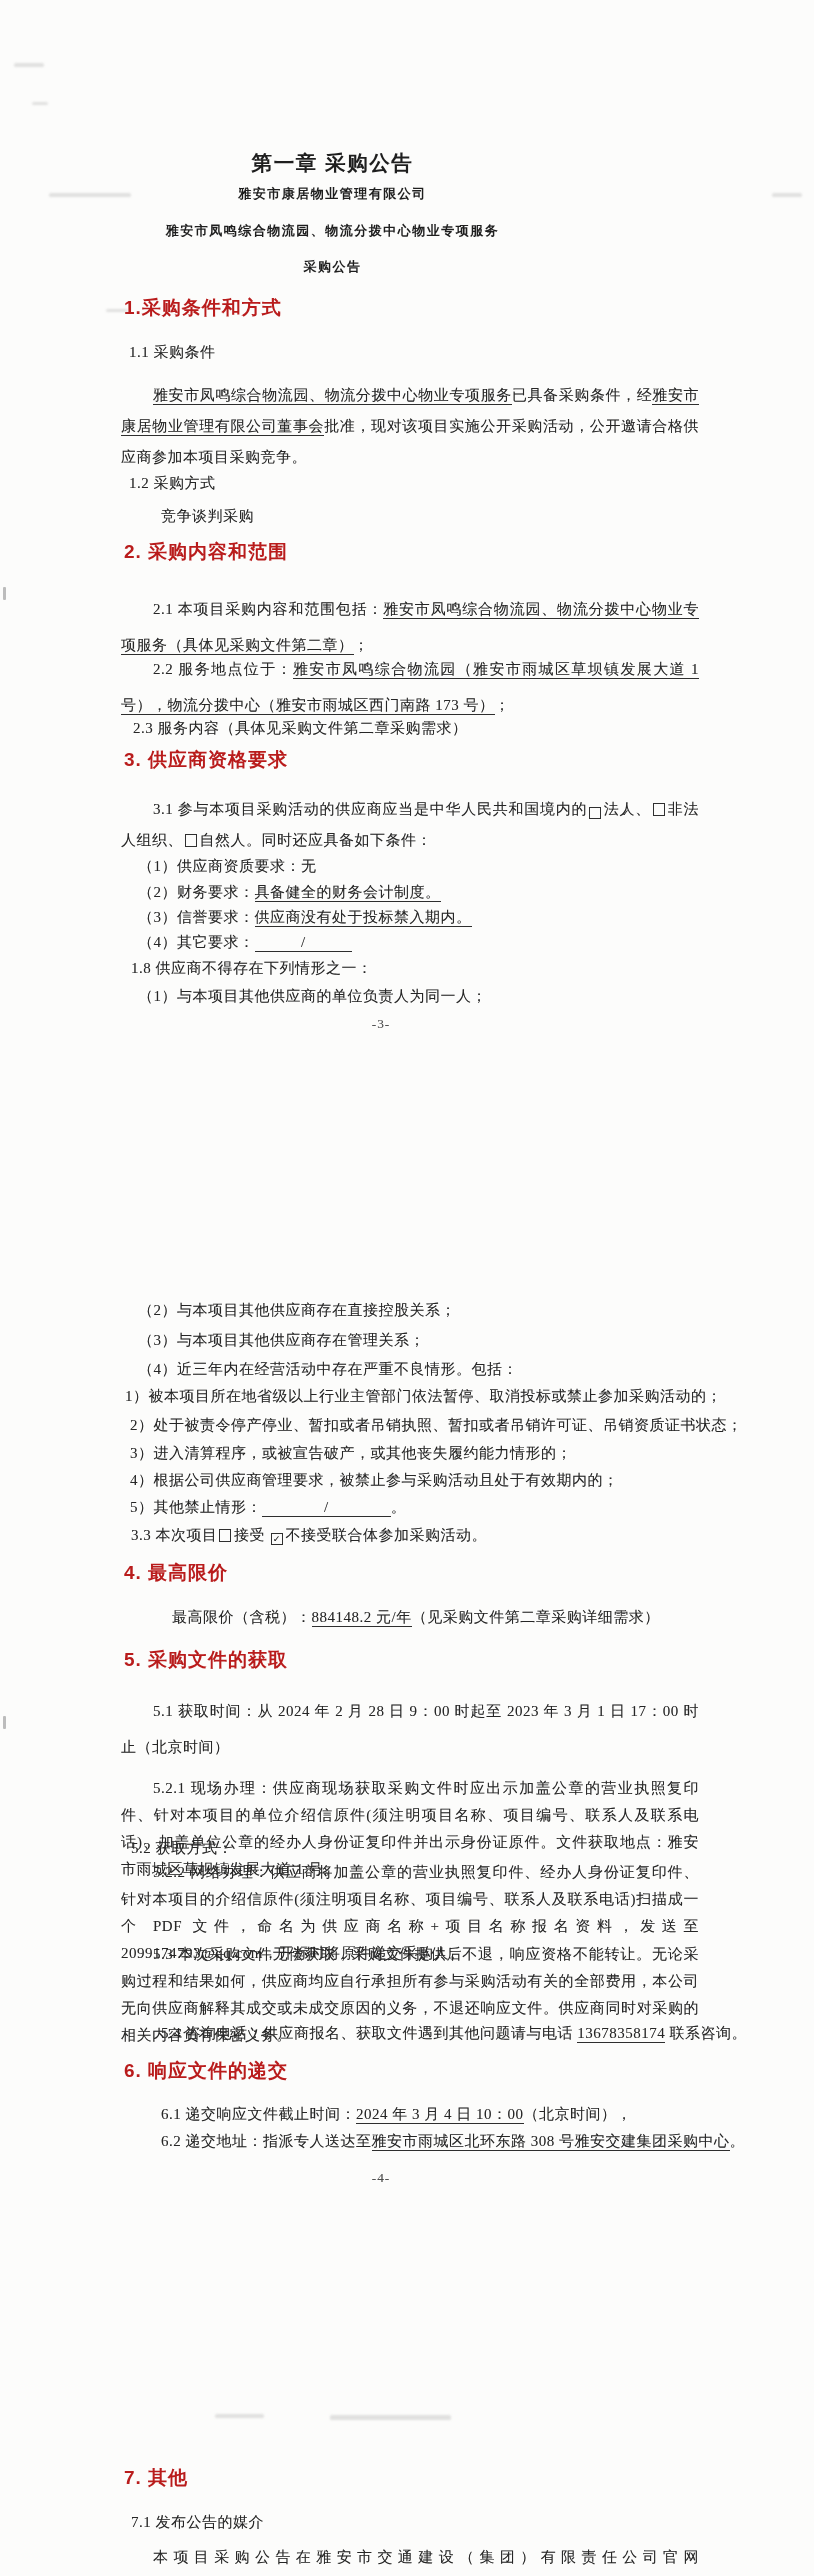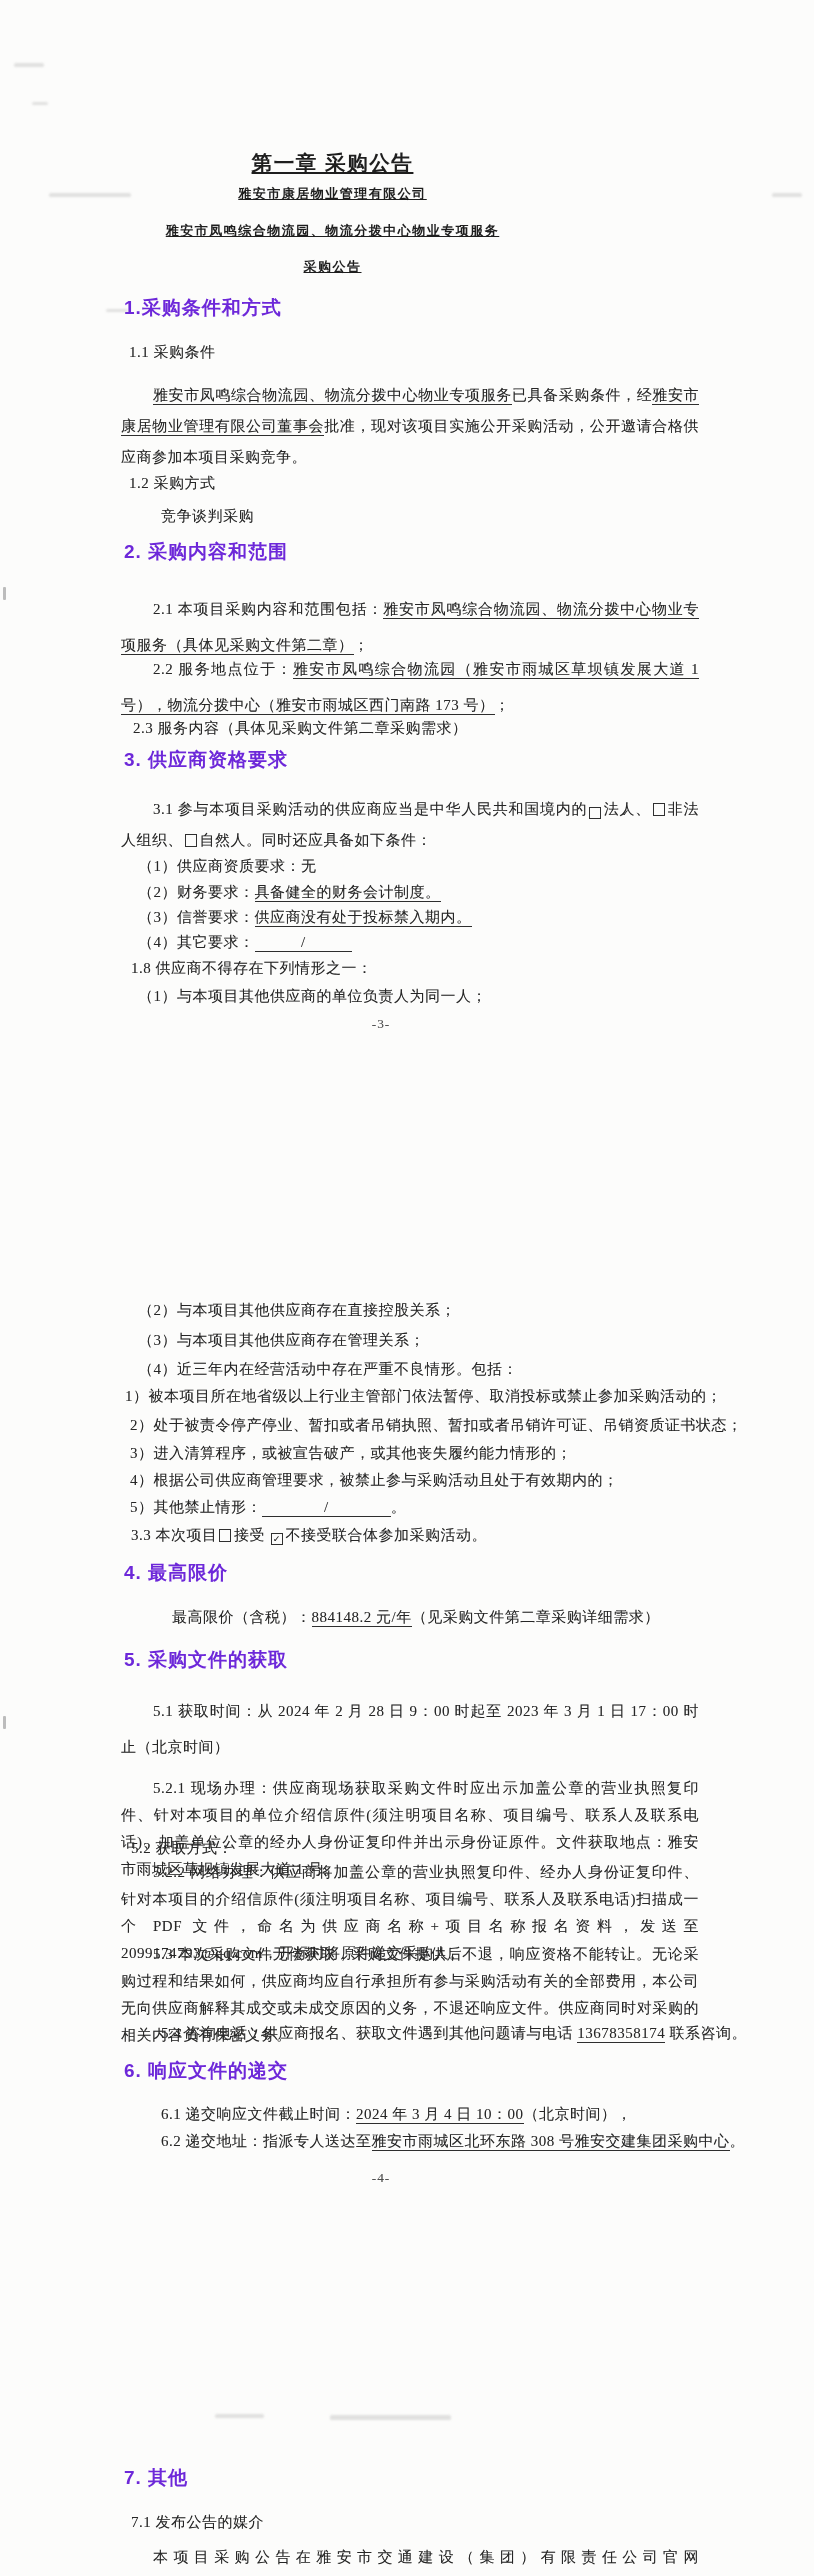--- a/index.html
+++ b/index.html
@@ -1,22 +1,22 @@
 <!DOCTYPE html>
 <html style="font-size:8.2px"><head>
 <meta charset="utf-8">
 <style>
   html,body{margin:0;padding:0;background:#ffffff;}
   .canvas{position:relative;width:815px;height:3462px;background:#fcfcfb;overflow:hidden;
           font-family:"Liberation Serif",serif;}
   .blk{position:absolute;white-space:normal;}
   .t{left:0;width:665px;text-align:center;font-family:"Liberation Sans",sans-serif;
-     font-weight:700;color:#1e1e1e;letter-spacing:1.5px;text-decoration:underline;}
+     font-weight:700;color:#1e1e1e;letter-spacing:1.5px;}
   .fs40{font-size:20.6px;} .fs37{font-size:13px;}
-  .h{font-family:"Liberation Sans",sans-serif;font-weight:700;font-size:19px;color:#6d28d9;
+  .h{font-family:"Liberation Sans",sans-serif;font-weight:700;font-size:19px;color:#b91c1c;
      letter-spacing:1px;white-space:nowrap;}
   .b{font-family:"Liberation Serif",serif;font-size:15px;color:#262626;letter-spacing:0.5px;
      text-shadow:0 0 0.5px rgba(40,40,40,.25);}
   .nw{white-space:nowrap;}
   .para{left:121px;width:578px;text-indent:32px;line-height:36px;text-align:justify;}
   .lh60{line-height:31px;} .lh52{line-height:27px;}
   .u{border-bottom:1px solid #2e2e2e;padding-bottom:0.5px;}
   .chk{display:inline-block;width:10.3px;height:10.3px;border:1px solid #2f2f2f;margin:0 2.6px 0 1.5px;
        font-family:"DejaVu Sans",sans-serif;font-size:9.3px;line-height:9.8px;text-align:center;
        vertical-align:-1.5px;color:#222;}

